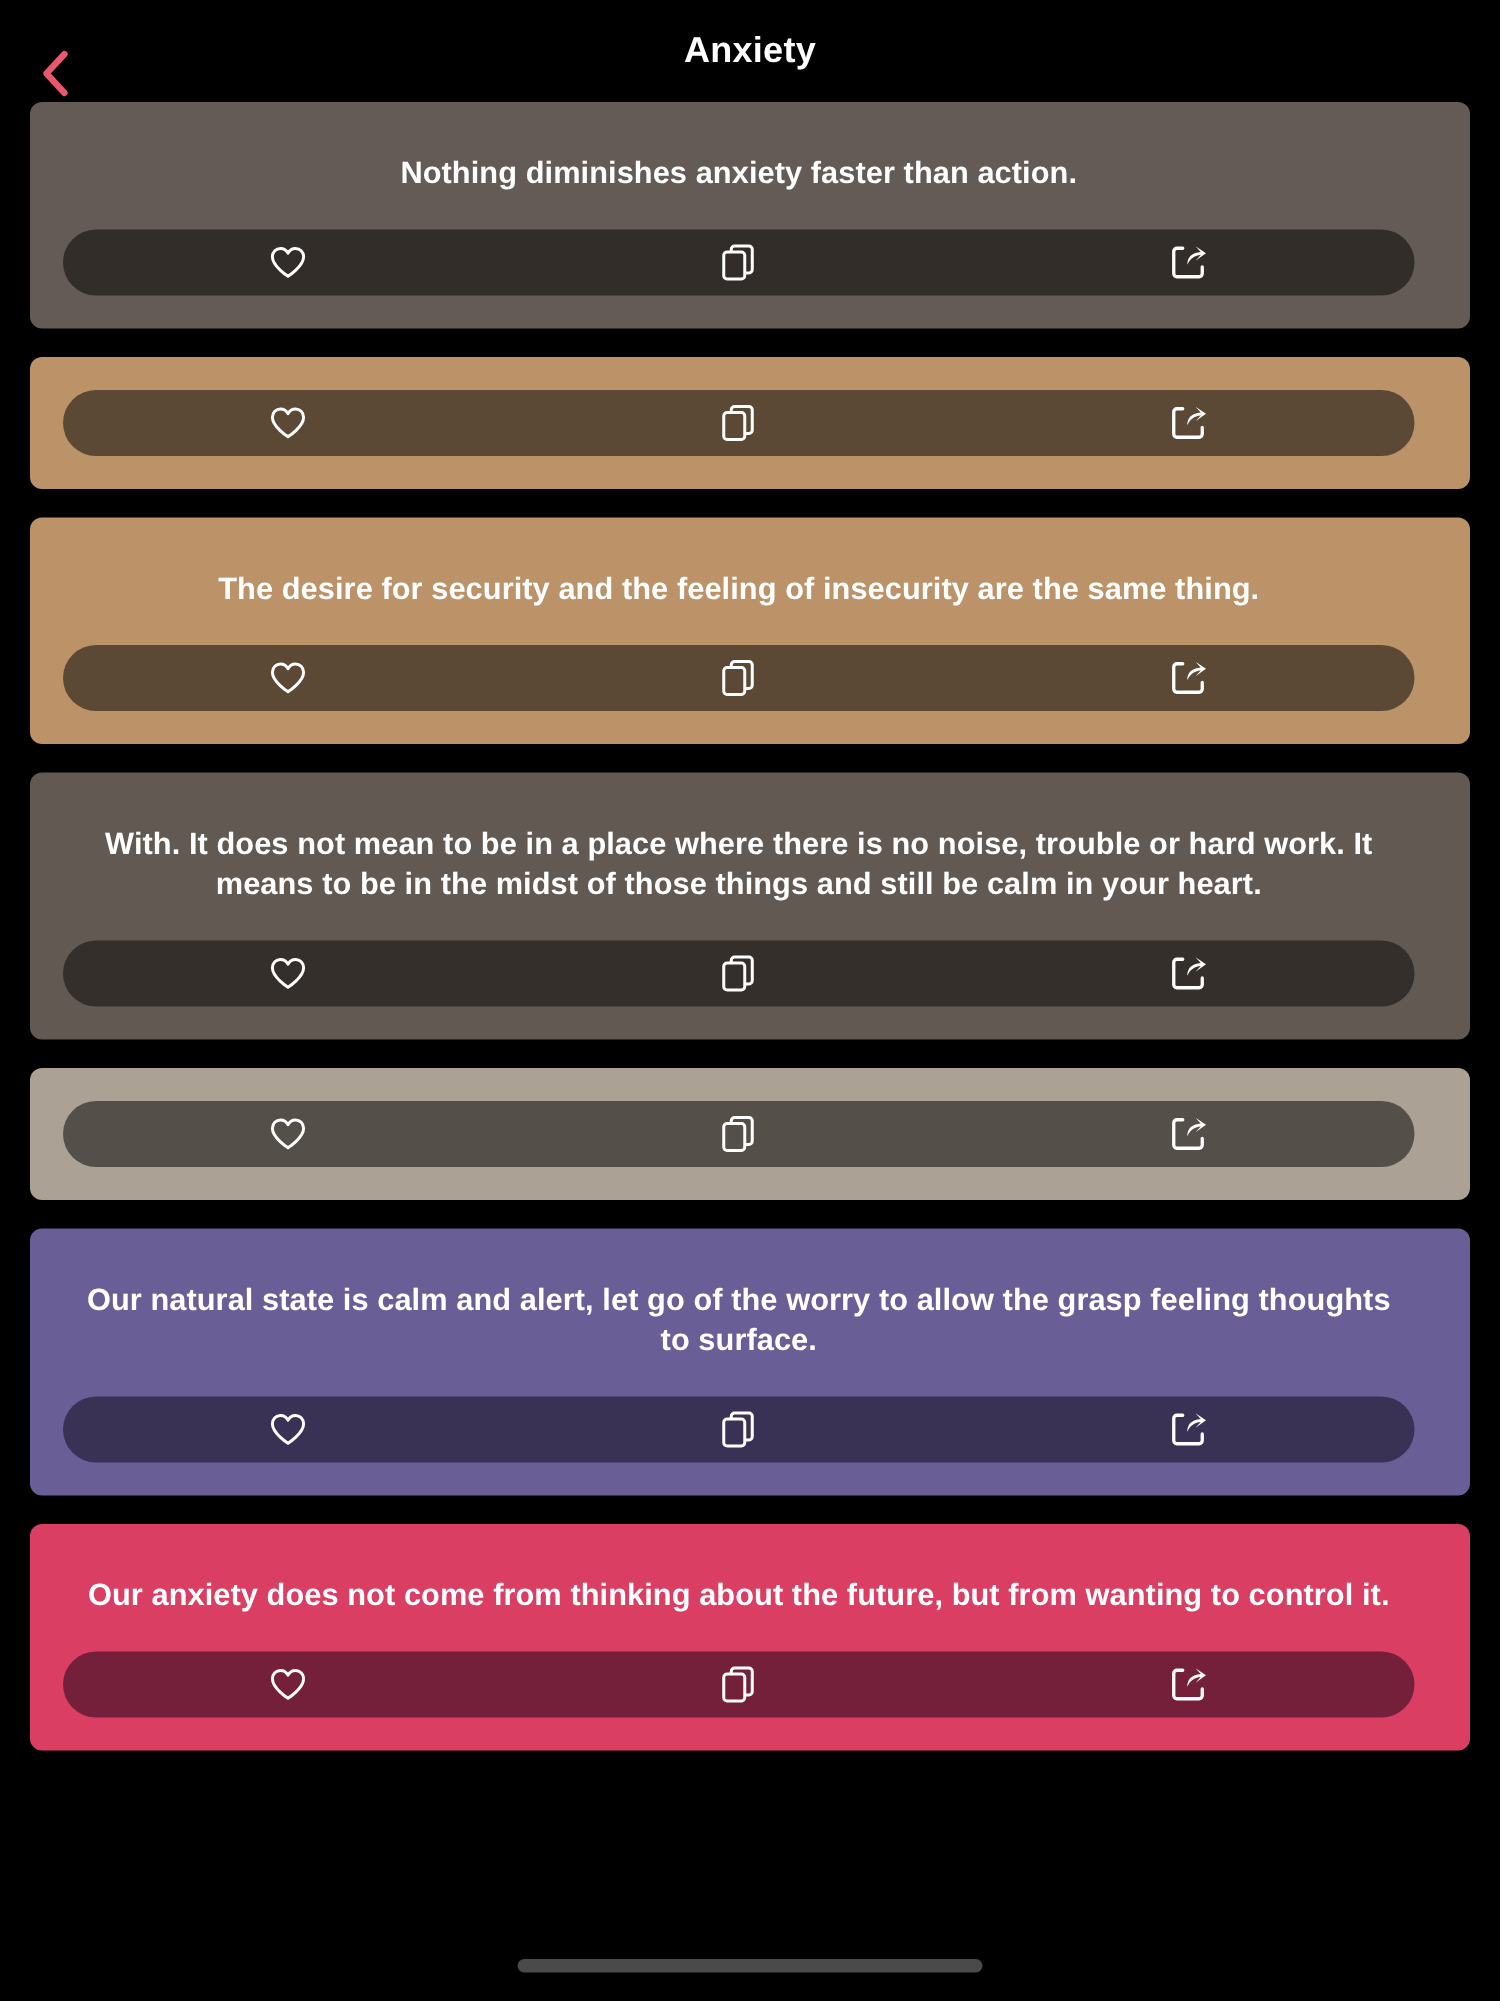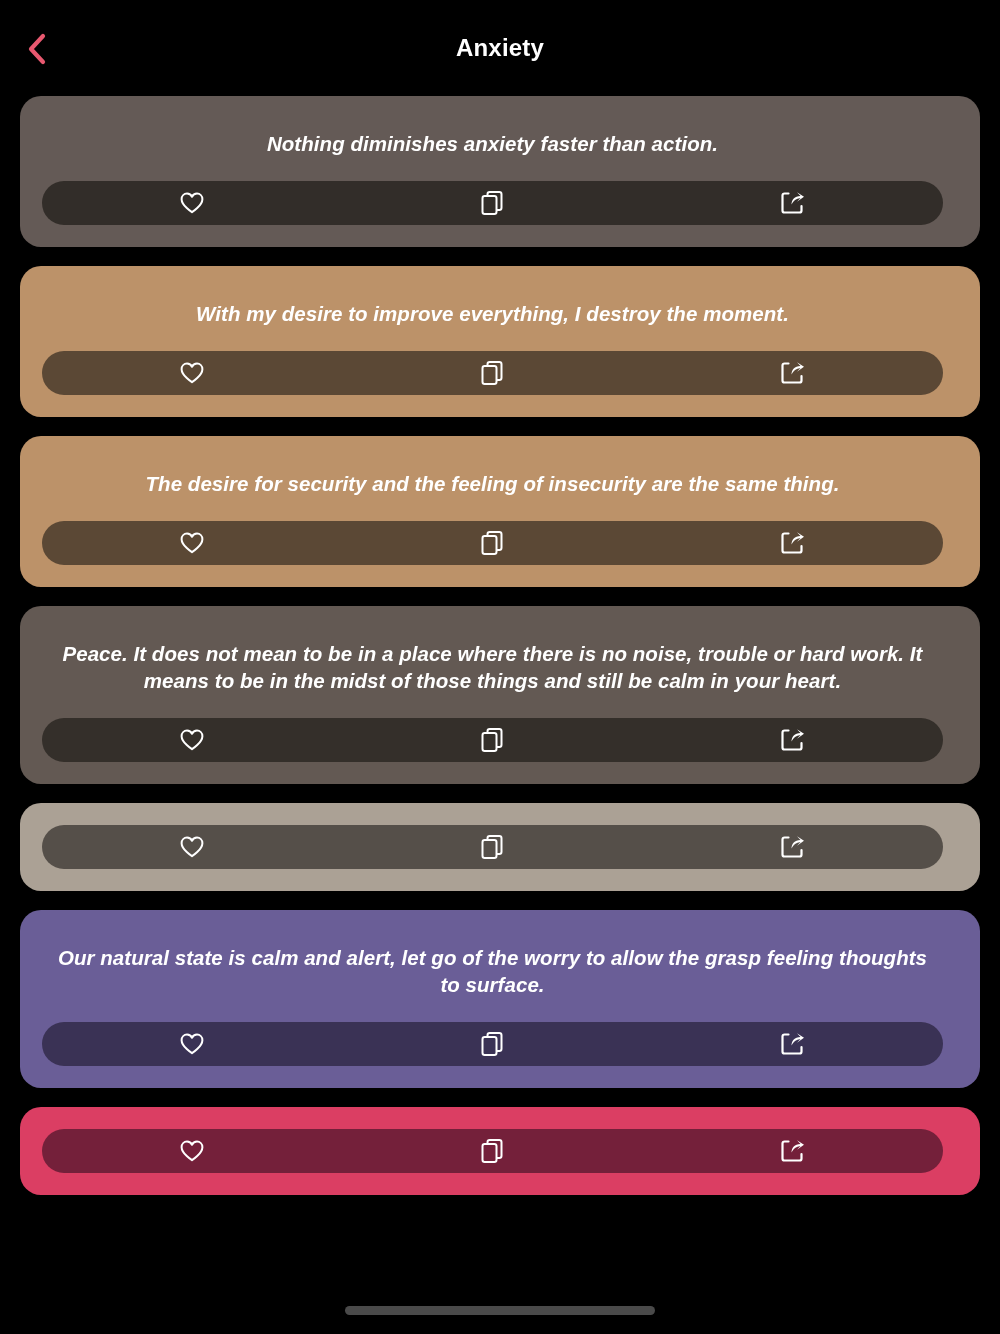--- a/index.html
+++ b/index.html
@@ -11,21 +11,21 @@
     width: 1000px;
     height: 1334px;
     overflow: hidden;
     font-family: "Liberation Sans", sans-serif;
     -webkit-font-smoothing: antialiased;
   }
 
   
   .header {
     position: relative;
-    height: 96px;
+    height: 68px;
     background: #000000;
     display: flex;
     align-items: center;
   }
   .back-btn {
     position: absolute;
     left: 14px;
     top: 26px;
     width: 46px;
     height: 46px;
@@ -46,24 +46,23 @@
   }
 
   
   .card-list {
     padding: 0 20px;
     display: flex;
     flex-direction: column;
     gap: 19px;
   }
   .quote-card {
-    border-radius: 21px;
+    border-radius: 8px;
     padding: 22px 37px 22px 22px;
     box-sizing: border-box;
-    font-style: italic;
   }
   .quote-text {
     color: #ffffff;
     font-size: 20.5px;
     font-weight: bold;
     line-height: 1.32;
     text-align: center;
     padding: 12px 6px 0 6px;
     margin: 0 0 24px 0;
     letter-spacing: 0.05px;
@@ -148,21 +147,20 @@
             <path d="M12.5 15.5 C12.5 10.5 15.5 7.5 21.5 7.0 L18.0 3.2
                      L25.0 7.8 L18.0 12.8 L21.5 9.0
                      C17.0 9.4 14.4 11.6 12.5 15.5 Z" fill="#ffffff"></path>
           </svg>
         </span>
       </div>
     </div>
   </div>
 
   <div class="quote-card" style="background: rgb(188, 146, 105);">
-    <p class="quote-text">With my desire to improve everything, I destroy the moment.</p>
     <div class="action-bar" style="background: rgb(91, 72, 53);">
       <div class="action-btn">
         <span>
           <svg width="26" height="24" viewBox="0 0 26 24" fill="none">
             <path d="M13 21.2 C13 21.2 2.6 14.6 2.6 8.2 C2.6 4.9 5.1 2.6 8.0 2.6
                      C10.2 2.6 12.1 3.9 13 5.8 C13.9 3.9 15.8 2.6 18.0 2.6
                      C20.9 2.6 23.4 4.9 23.4 8.2 C23.4 14.6 13 21.2 13 21.2 Z" stroke="#ffffff" stroke-width="2" stroke-linejoin="round" fill="none"></path>
           </svg>
         </span>
       </div>
@@ -218,21 +216,21 @@
             <path d="M12.5 15.5 C12.5 10.5 15.5 7.5 21.5 7.0 L18.0 3.2
                      L25.0 7.8 L18.0 12.8 L21.5 9.0
                      C17.0 9.4 14.4 11.6 12.5 15.5 Z" fill="#ffffff"></path>
           </svg>
         </span>
       </div>
     </div>
   </div>
 
   <div class="quote-card" style="background: rgb(99, 89, 83);">
-    <p class="quote-text">Peace. It does not mean to be in a place where there is no noise, trouble or hard work. It means to be in the midst of those things and still be calm in your heart.</p>
+    <p class="quote-text">With. It does not mean to be in a place where there is no noise, trouble or hard work. It means to be in the midst of those things and still be calm in your heart.</p>
     <div class="action-bar" style="background: rgb(52, 47, 42);">
       <div class="action-btn">
         <span>
           <svg width="26" height="24" viewBox="0 0 26 24" fill="none">
             <path d="M13 21.2 C13 21.2 2.6 14.6 2.6 8.2 C2.6 4.9 5.1 2.6 8.0 2.6
                      C10.2 2.6 12.1 3.9 13 5.8 C13.9 3.9 15.8 2.6 18.0 2.6
                      C20.9 2.6 23.4 4.9 23.4 8.2 C23.4 14.6 13 21.2 13 21.2 Z" stroke="#ffffff" stroke-width="2" stroke-linejoin="round" fill="none"></path>
           </svg>
         </span>
       </div>
@@ -322,20 +320,21 @@
             <path d="M12.5 15.5 C12.5 10.5 15.5 7.5 21.5 7.0 L18.0 3.2
                      L25.0 7.8 L18.0 12.8 L21.5 9.0
                      C17.0 9.4 14.4 11.6 12.5 15.5 Z" fill="#ffffff"></path>
           </svg>
         </span>
       </div>
     </div>
   </div>
 
   <div class="quote-card" style="background: rgb(219, 62, 99);">
+    <p class="quote-text">Our anxiety does not come from thinking about the future, but from wanting to control it.</p>
     <div class="action-bar" style="background: rgb(116, 32, 58);">
       <div class="action-btn">
         <span>
           <svg width="26" height="24" viewBox="0 0 26 24" fill="none">
             <path d="M13 21.2 C13 21.2 2.6 14.6 2.6 8.2 C2.6 4.9 5.1 2.6 8.0 2.6
                      C10.2 2.6 12.1 3.9 13 5.8 C13.9 3.9 15.8 2.6 18.0 2.6
                      C20.9 2.6 23.4 4.9 23.4 8.2 C23.4 14.6 13 21.2 13 21.2 Z" stroke="#ffffff" stroke-width="2" stroke-linejoin="round" fill="none"></path>
           </svg>
         </span>
       </div>

